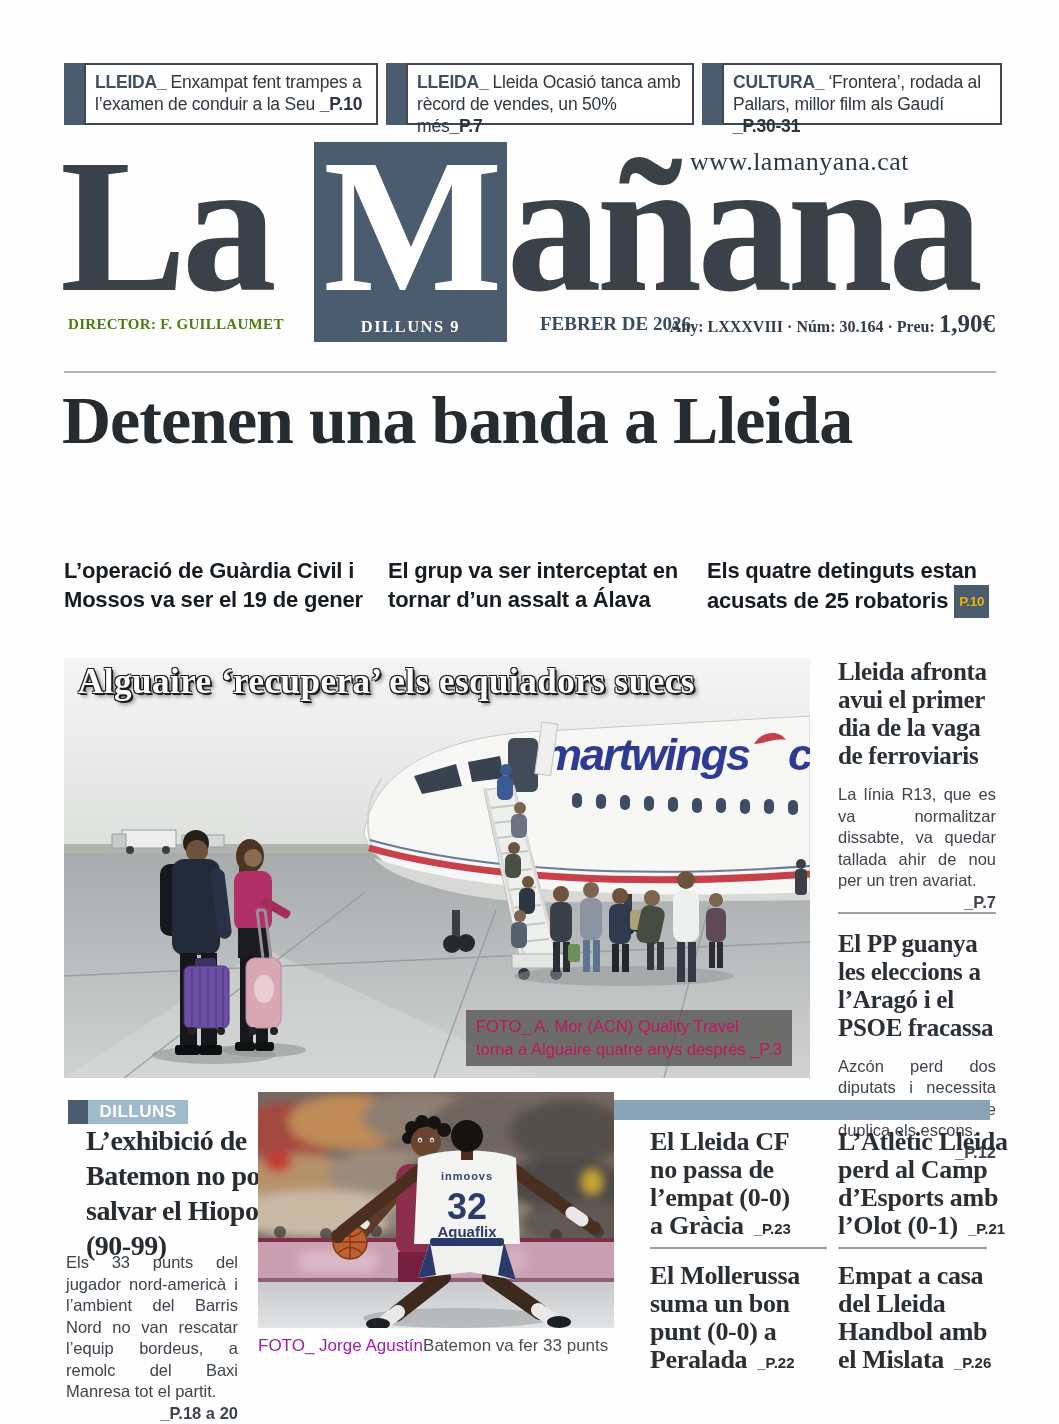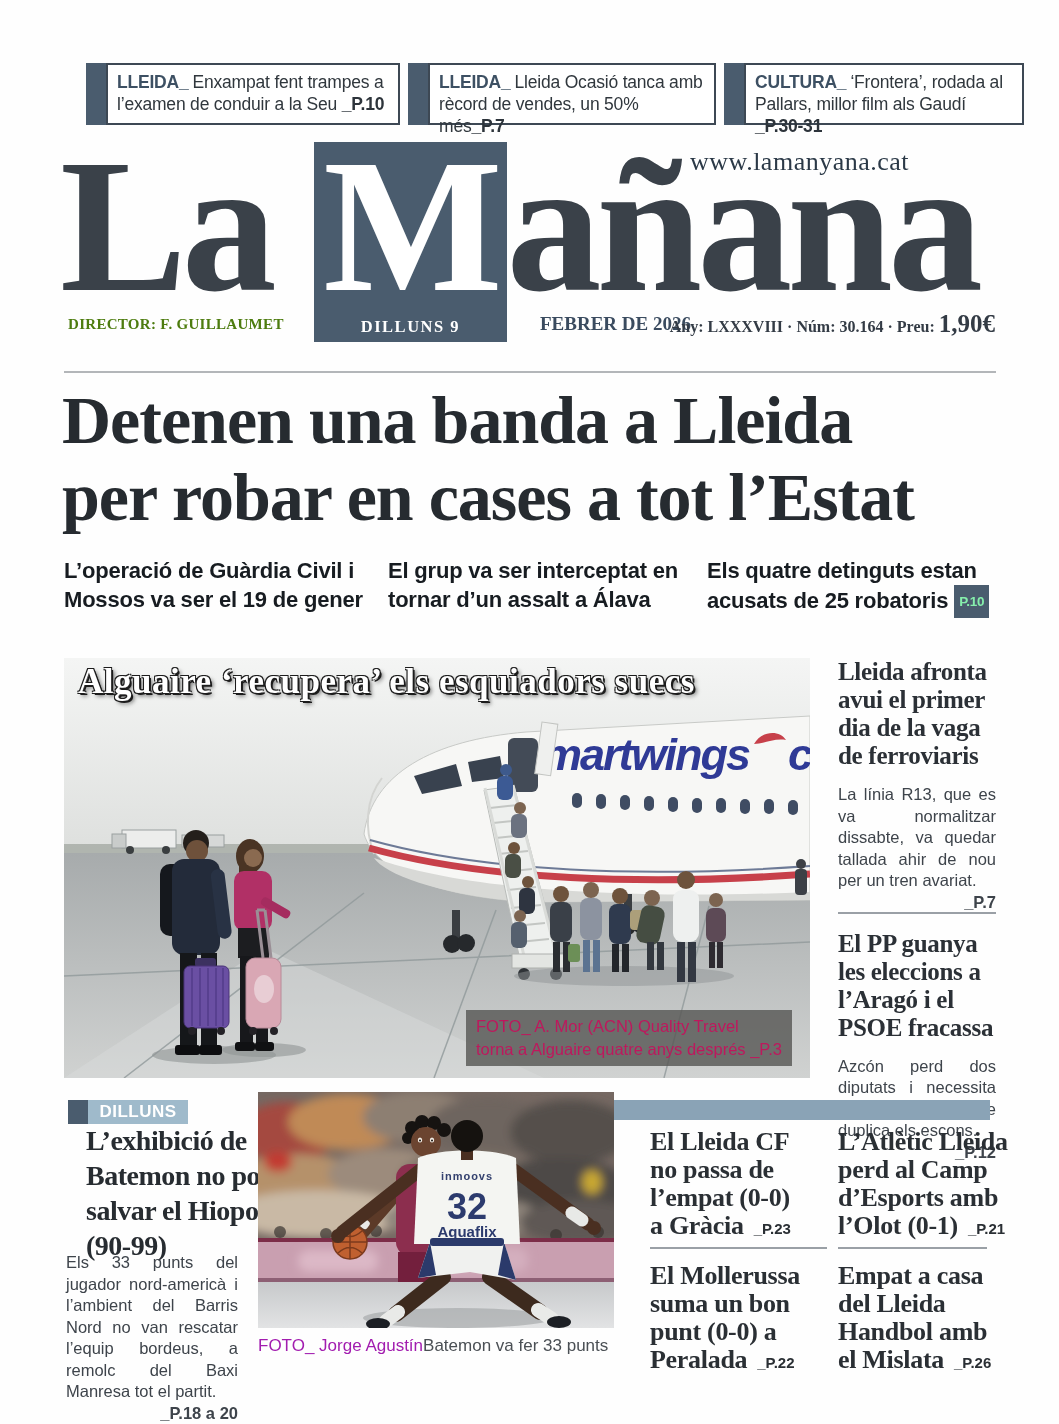--- a/index.html
+++ b/index.html
@@ -1,21 +1,21 @@
 <!DOCTYPE html>
 <html lang="ca"><head>
 <meta charset="utf-8">
 <style>
   html,body{margin:0;padding:0;background:#e9e9e9;}
   .page{position:relative;width:1059px;height:1424px;background:#fefefe;margin:0 auto;
         font-family:"Liberation Sans",sans-serif;color:#22272c;overflow:hidden;}
   .abs{position:absolute;}
 
   
-  .teaser{display:flex;align-items:stretch;height:62px;margin-left:22px;}
+  .teaser{display:flex;align-items:stretch;height:62px;}
   .teaser .block{width:20px;background:#4a5c6e;flex:0 0 20px;}
   .teaser .tbox{flex:1;border:2px solid #3d4854;background:#fff;padding:6px 9px 4px 9px;
                 font-size:17.5px;line-height:22px;letter-spacing:-0.2px;color:#30373d;}
   .teaser .kick{font-weight:bold;color:#3d5063;margin-right:4px;}
   .teaser .pg{font-weight:bold;color:#2d343b;}
 
   
   .logo{display:flex;align-items:flex-start;font-family:"Liberation Serif",serif;font-weight:bold;
         font-size:190px;line-height:1;letter-spacing:-5px;color:#3a4149;white-space:pre;}
   .logo-m{background:#4a5c6e;color:#ffffff;padding:0 9px;height:200px;margin-top:11px;
@@ -26,21 +26,21 @@
   .site-url{font-family:"Liberation Serif",serif;font-size:26px;color:#2b3947;letter-spacing:0.5px;}
   .meta-serif{font-family:"Liberation Serif",serif;font-weight:bold;color:#4d7c0f;}
   .edition{font-family:"Liberation Serif",serif;font-weight:bold;font-size:16px;color:#333b45;}
   .edition .price{font-size:25px;text-align:right;}
 
   
   .rule{background:#b3b6b9;height:2px;}
   .headline{font-family:"Liberation Serif",serif;font-weight:bold;font-size:68px;line-height:77px;
             letter-spacing:-1px;color:#262b30;}
   .subhead{font-weight:bold;font-size:22px;line-height:29px;color:#171c21;letter-spacing:-0.2px;}
-  .badge{display:inline-block;background:#4a5c6e;color:#86efac;font-size:13.5px;font-weight:bold;
+  .badge{display:inline-block;background:#4a5c6e;color:#eab308;font-size:13.5px;font-weight:bold;
          padding:2px 5px;vertical-align:2px;margin-left:6px;}
 
   
   .photo{overflow:hidden;background:#dcdedd;}
   .photo svg{display:block;}
   .photo-title{position:absolute;left:14px;top:4px;font-family:"Liberation Serif",serif;
       font-weight:bold;font-size:35px;color:#ffffff;letter-spacing:0.5px;white-space:nowrap;
       text-shadow:2px 2px 0 #1c1c1c,-1px -1px 0 #1c1c1c,1px -1px 0 #1c1c1c,-1px 1px 0 #1c1c1c,3px 3px 4px rgba(0,0,0,.6);}
   .photo-cap{position:absolute;right:18px;bottom:12px;background:rgba(88,88,85,0.82);
       color:#be185d;font-size:16.5px;line-height:1.38;padding:5px 10px;}
@@ -95,21 +95,20 @@
   <div class="abs meta-serif" style="left:540px;top:313px;font-size:19px;color:#3a4b5f;">FEBRER DE 2026</div>
   <div class="abs edition" style="right:64px;top:310px;">
     <span>Any: LXXXVIII · Núm: 30.164 · Preu:</span>
     <span class="price">1,90€</span>
   </div>
 
   <div class="abs rule" style="left:64px;top:371px;width:932px;"></div>
 
   <div class="abs headline" style="left:62px;top:382px;width:960px;">
     <div>Detenen una banda a Lleida</div>
-    <div>per robar en cases a tot l’Estat</div>
   </div>
 
   <div class="abs subhead" style="left:64px;top:556px;width:300px;">L’operació de Guàrdia Civil i Mossos va ser el 19 de gener</div>
   <div class="abs subhead" style="left:388px;top:556px;width:296px;">El grup va ser interceptat en tornar d’un assalt a Álava</div>
   <div class="abs subhead" style="left:707px;top:556px;width:292px;">
     <span>Els quatre detinguts estan acusats de 25 robatoris</span><span class="badge">P.10</span>
   </div>
 
   <div class="abs photo" style="left:64px;top:658px;width:746px;height:420px;z-index:1;">
     <svg width="746" height="420" viewBox="0 0 746 420">

